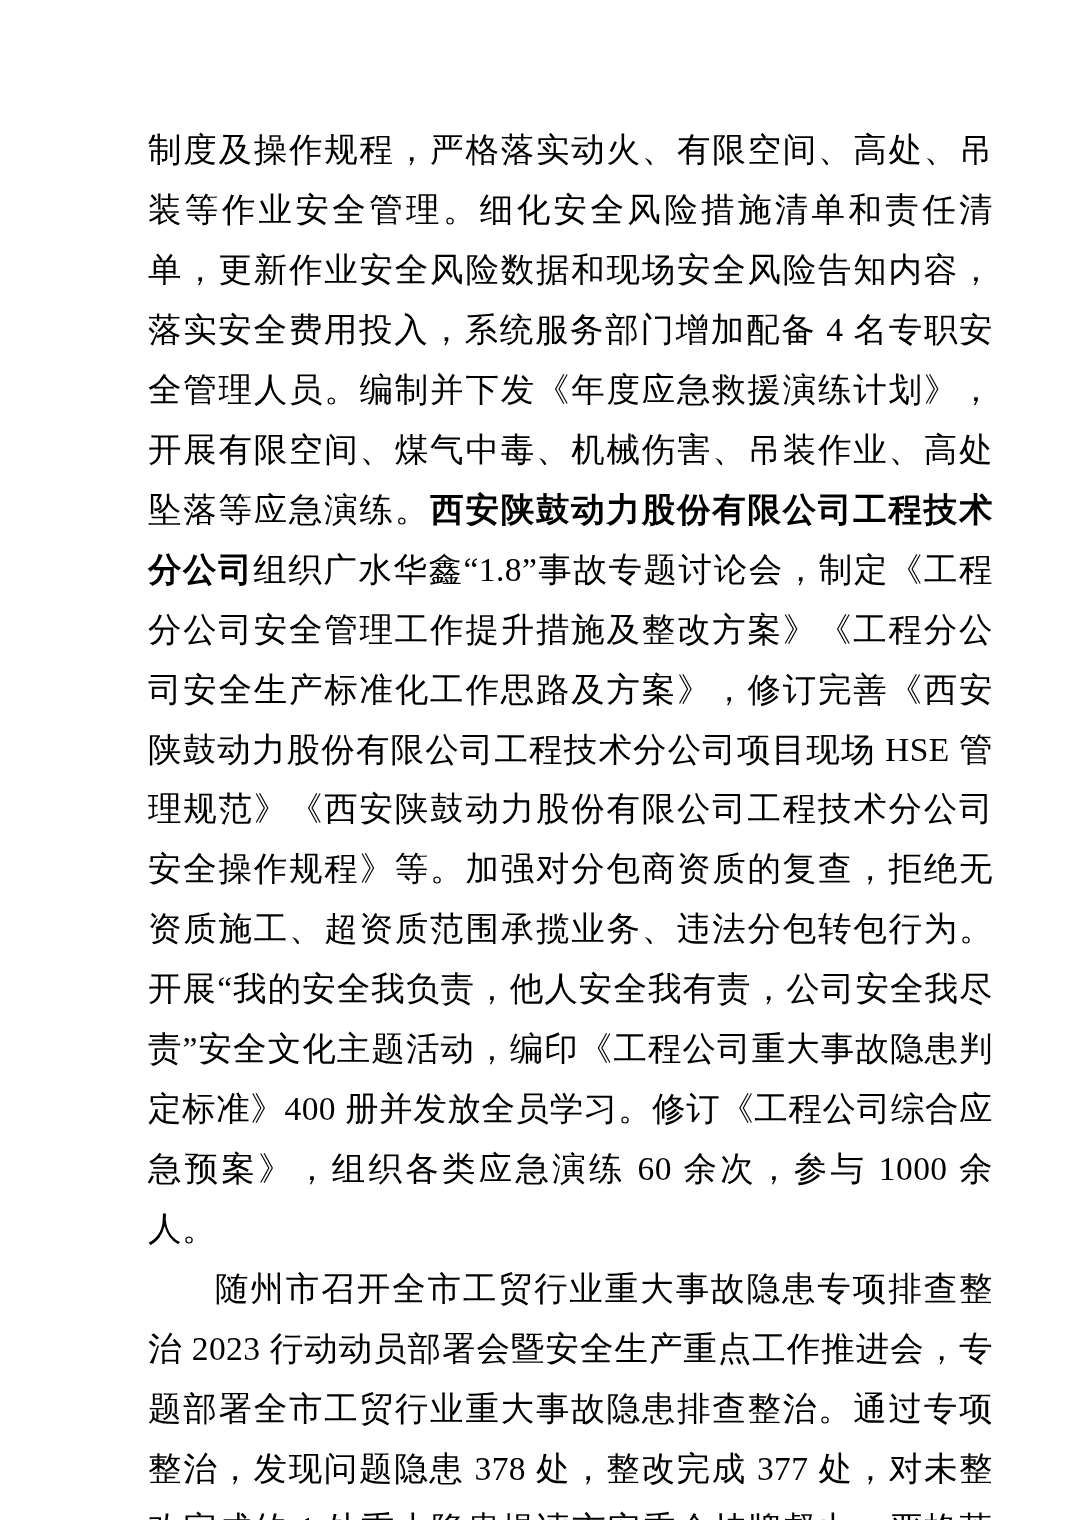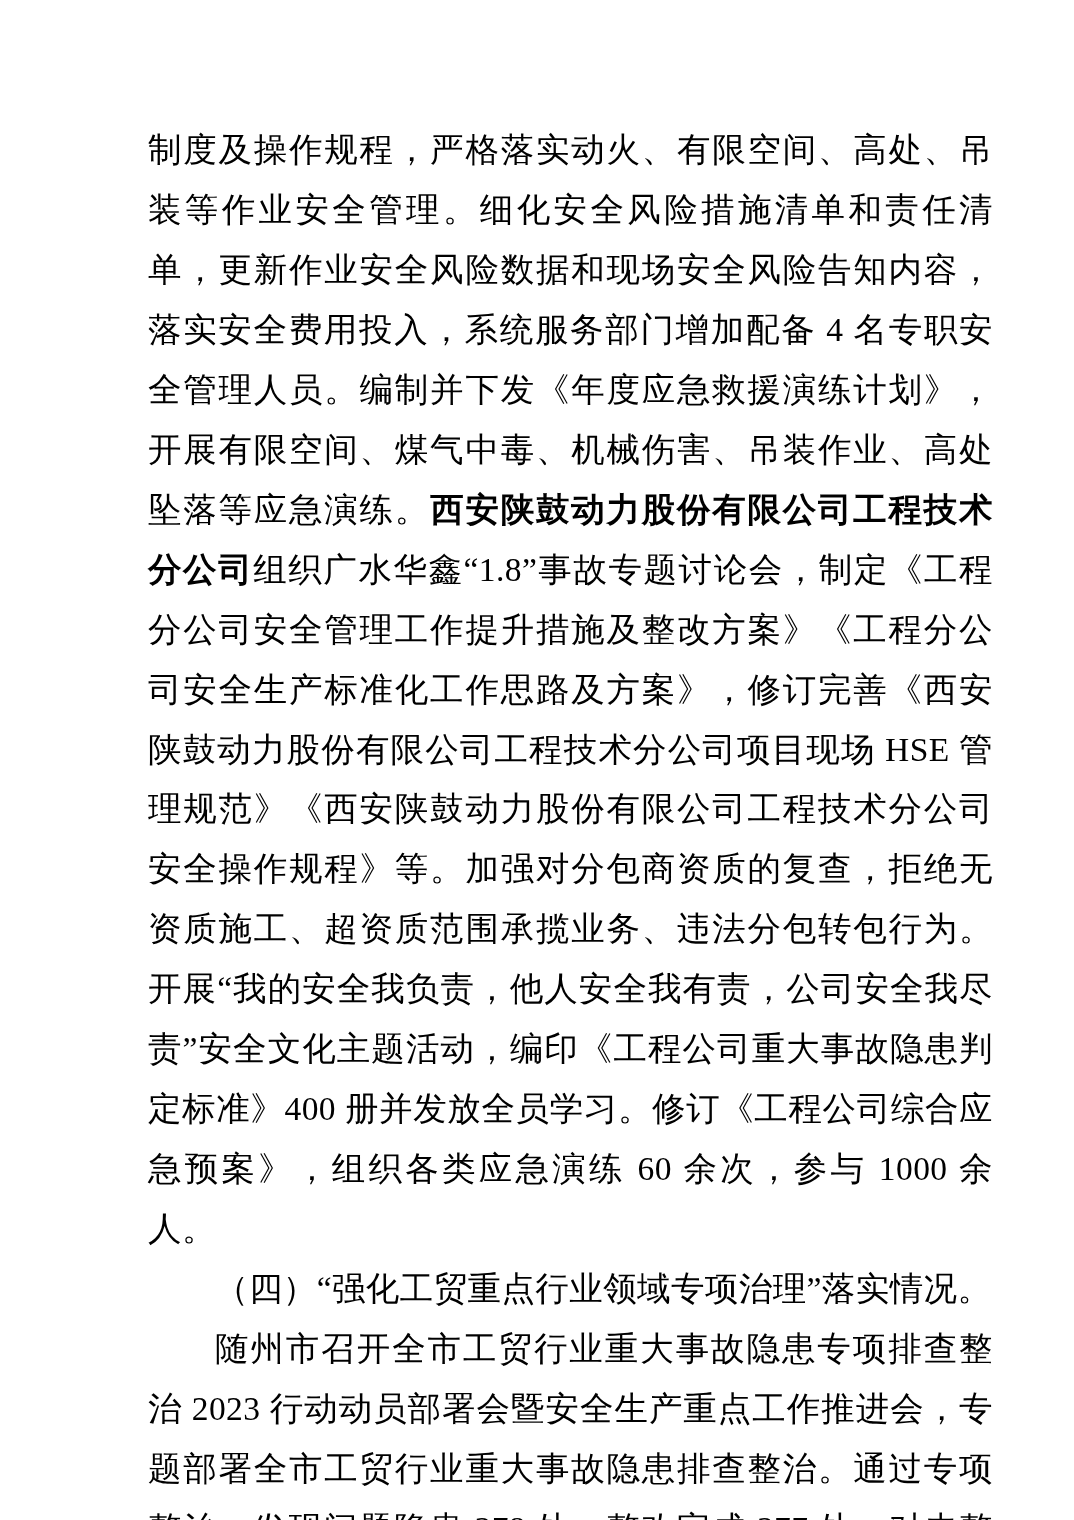--- a/index.html
+++ b/index.html
@@ -39,16 +39,15 @@
   .bold {
     font-weight: bold;
   }
 </style>
 </head>
 <body>
 
 <div class="page">
   <div class="doc-body" id="doc-body">
       <p class="para flush"><span>制度及操作规程，严格落实动火、有限空间、高处、吊装等作业安全管理。细化安全风险措施清单和责任清单，更新作业安全风险数据和现场安全风险告知内容，落实安全费用投入，系统服务部门增加配备 4 名专职安全管理人员。编制并下发《年度应急救援演练计划》，开展有限空间、煤气中毒、机械伤害、吊装作业、高处坠落等应急演练。</span><span class="bold">西安陕鼓动力股份有限公司工程技术分公司</span><span>组织广水华鑫“1.8”事故专题讨论会，制定《工程分公司安全管理工作提升措施及整改方案》《工程分公司安全生产标准化工作思路及方案》，修订完善《西安陕鼓动力股份有限公司工程技术分公司项目现场 HSE 管理规范》《西安陕鼓动力股份有限公司工程技术分公司安全操作规程》等。加强对分包商资质的复查，拒绝无资质施工、超资质范围承揽业务、违法分包转包行为。开展“我的安全我负责，他人安全我有责，公司安全我尽责”安全文化主题活动，编印《工程公司重大事故隐患判定标准》400 册并发放全员学习。修订《工程公司综合应急预案》，组织各类应急演练 60 余次，参与 1000 余人。</span></p>
-      <p class="para"><span>（四）“强化工贸重点行业领域专项治理”落实情况。</span></p>
       <p class="para"><span>随州市召开全市工贸行业重大事故隐患专项排查整治 2023 行动动员部署会暨安全生产重点工作推进会，专题部署全市工贸行业重大事故隐患排查整治。通过专项整治，发现问题隐患 378 处，整改完成 377 处，对未整改完成的 1 处重大隐患提请市安委会挂牌督办。严格落实风险分级管控，组</span></p>
     </div>
 </div>
 
 </body></html>

